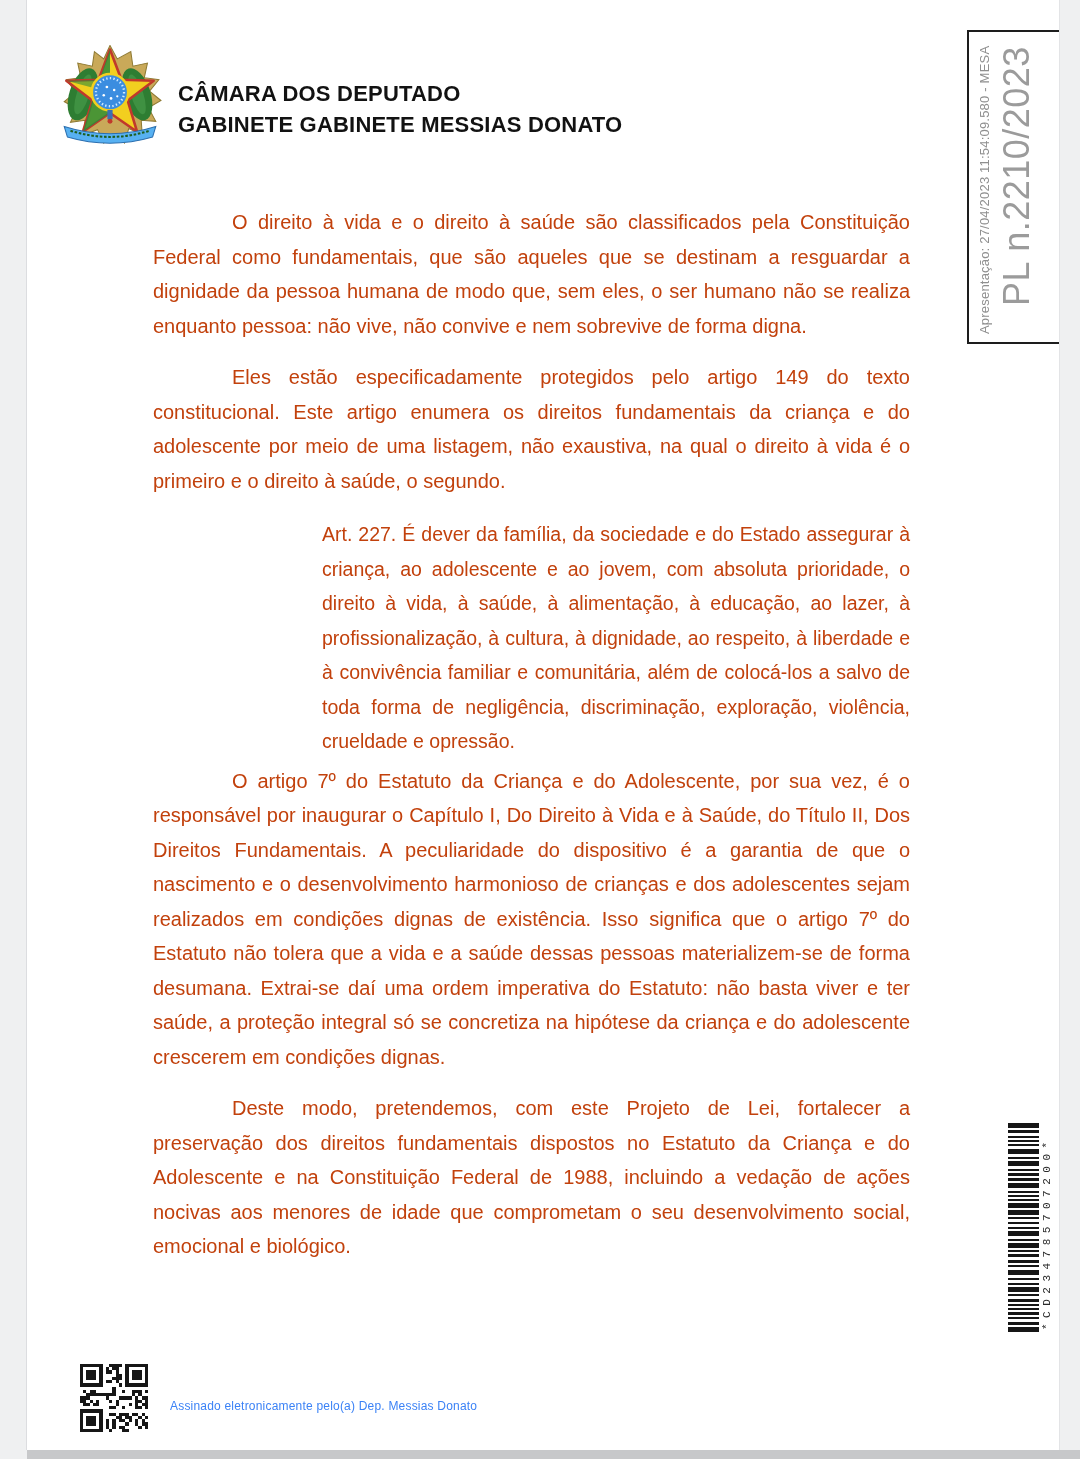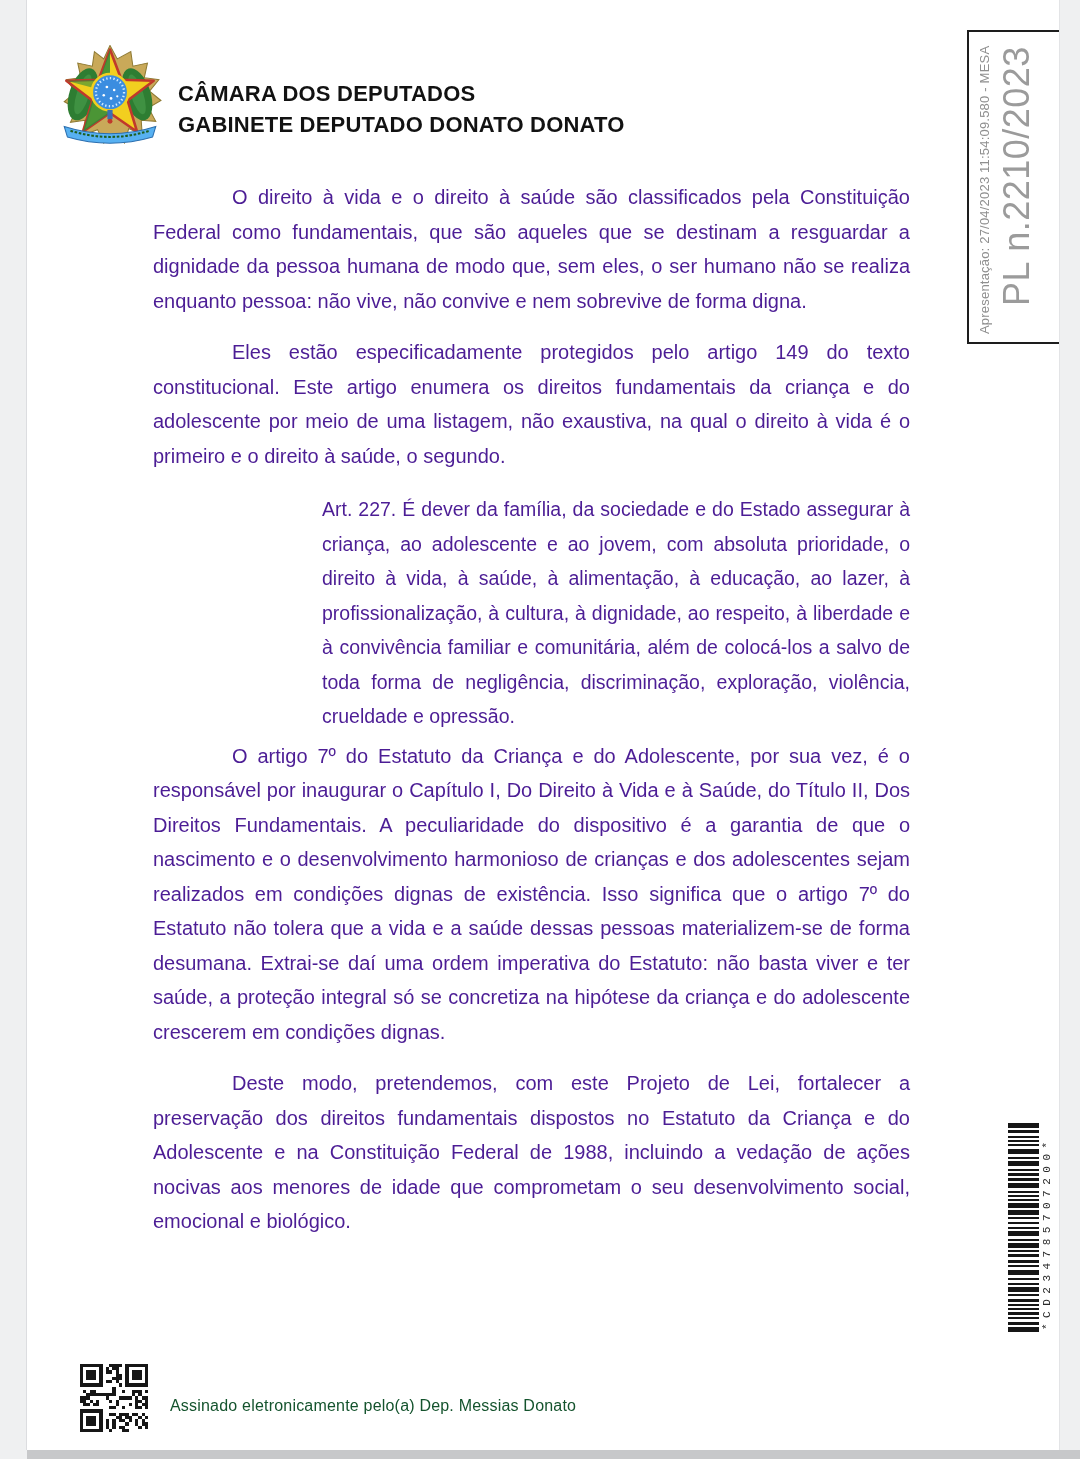--- a/index.html
+++ b/index.html
@@ -35,42 +35,42 @@
     white-space:nowrap;line-height:1;
   }
   .stamp-small{
     left:9px;top:302px;font-size:13px;color:#8f8f8f;letter-spacing:.2px;
   }
   .stamp-big{
     left:30px;top:274px;font-size:36px;color:#9b9b9b;letter-spacing:.5px;
   }
   
   .doc-body{
-    position:absolute;left:126px;top:180px;width:757px;
-    font-size:20px;line-height:34.5px;color:#4c1d95;
+    position:absolute;left:126px;top:205px;width:757px;
+    font-size:20px;line-height:34.5px;color:#c2410c;
     text-align:justify;
   }
   .doc-body p{margin:0 0 17px 0;text-indent:79px;}
   .doc-body blockquote{
     margin:19px 0 5px 169px;width:588px;
     font-size:19.5px;text-indent:0;
   }
   
   .barcode{position:absolute;left:981px;top:1123px;width:31px;height:207px;}
   .barcode .bar{background:#161616;width:100%;}
   .barcode-label{
     left:1015px;top:1330px;
     font-family:"Liberation Mono","DejaVu Sans Mono",monospace;
     font-size:11px;letter-spacing:5.5px;color:#2a2a2a;
   }
   
   .qr{position:absolute;left:53px;top:1363px;width:68px;height:70px;}
   .footer-text{
     position:absolute;left:143px;top:1396px;
-    font-size:16px;line-height:20.5px;color:#14532d;letter-spacing:.2px;
+    font-size:12px;line-height:20.5px;color:#3b82f6;letter-spacing:.2px;
     white-space:nowrap;
   }
 </style>
 </head>
 <body>
 
 <div class="page">
 
   <svg class="coat" viewBox="0 0 100 105" aria-hidden="true">
 
@@ -94,22 +94,22 @@
     <circle cx="57" cy="49" r="1.1" fill="#fff"></circle>
 
     <rect x="47.5" y="62" width="5" height="9" fill="#3b6fb5"></rect>
     <circle cx="50" cy="73" r="2.4" fill="#c0392b"></circle>
 
     <path d="M6 78 Q50 92 94 78 L91 88 Q50 100 9 88 Z" fill="#57b1f2" stroke="#2c6faf" stroke-width="1"></path>
     <path d="M12 82 Q50 94 88 82" fill="none" stroke="#1e5e20" stroke-width="2" stroke-dasharray="2.5,1.6"></path>
   </svg>
 
   <div class="header-text">
-    <div>CÂMARA DOS DEPUTADOS</div>
-    <div>GABINETE DEPUTADO DONATO DONATO</div>
+    <div>CÂMARA DOS DEPUTADO</div>
+    <div>GABINETE GABINETE MESSIAS DONATO</div>
   </div>
 
   <div class="stamp">
     <div class="rot stamp-small">Apresentação: 27/04/2023 11:54:09.580 - MESA</div>
     <div class="rot stamp-big">PL n.2210/2023</div>
   </div>
 
   <div class="doc-body">
     <p>O direito à vida e o direito à saúde são classificados pela Constituição Federal como fundamentais, que são aqueles que se destinam a resguardar a dignidade da pessoa humana de modo que, sem eles, o ser humano não se realiza enquanto pessoa: não vive, não convive e nem sobrevive de forma digna.</p>
     <p>Eles estão especificadamente protegidos pelo artigo 149 do texto constitucional. Este artigo enumera os direitos fundamentais da criança e do adolescente por meio de uma listagem, não exaustiva, na qual o direito à vida é o primeiro e o direito à saúde, o segundo.</p>

